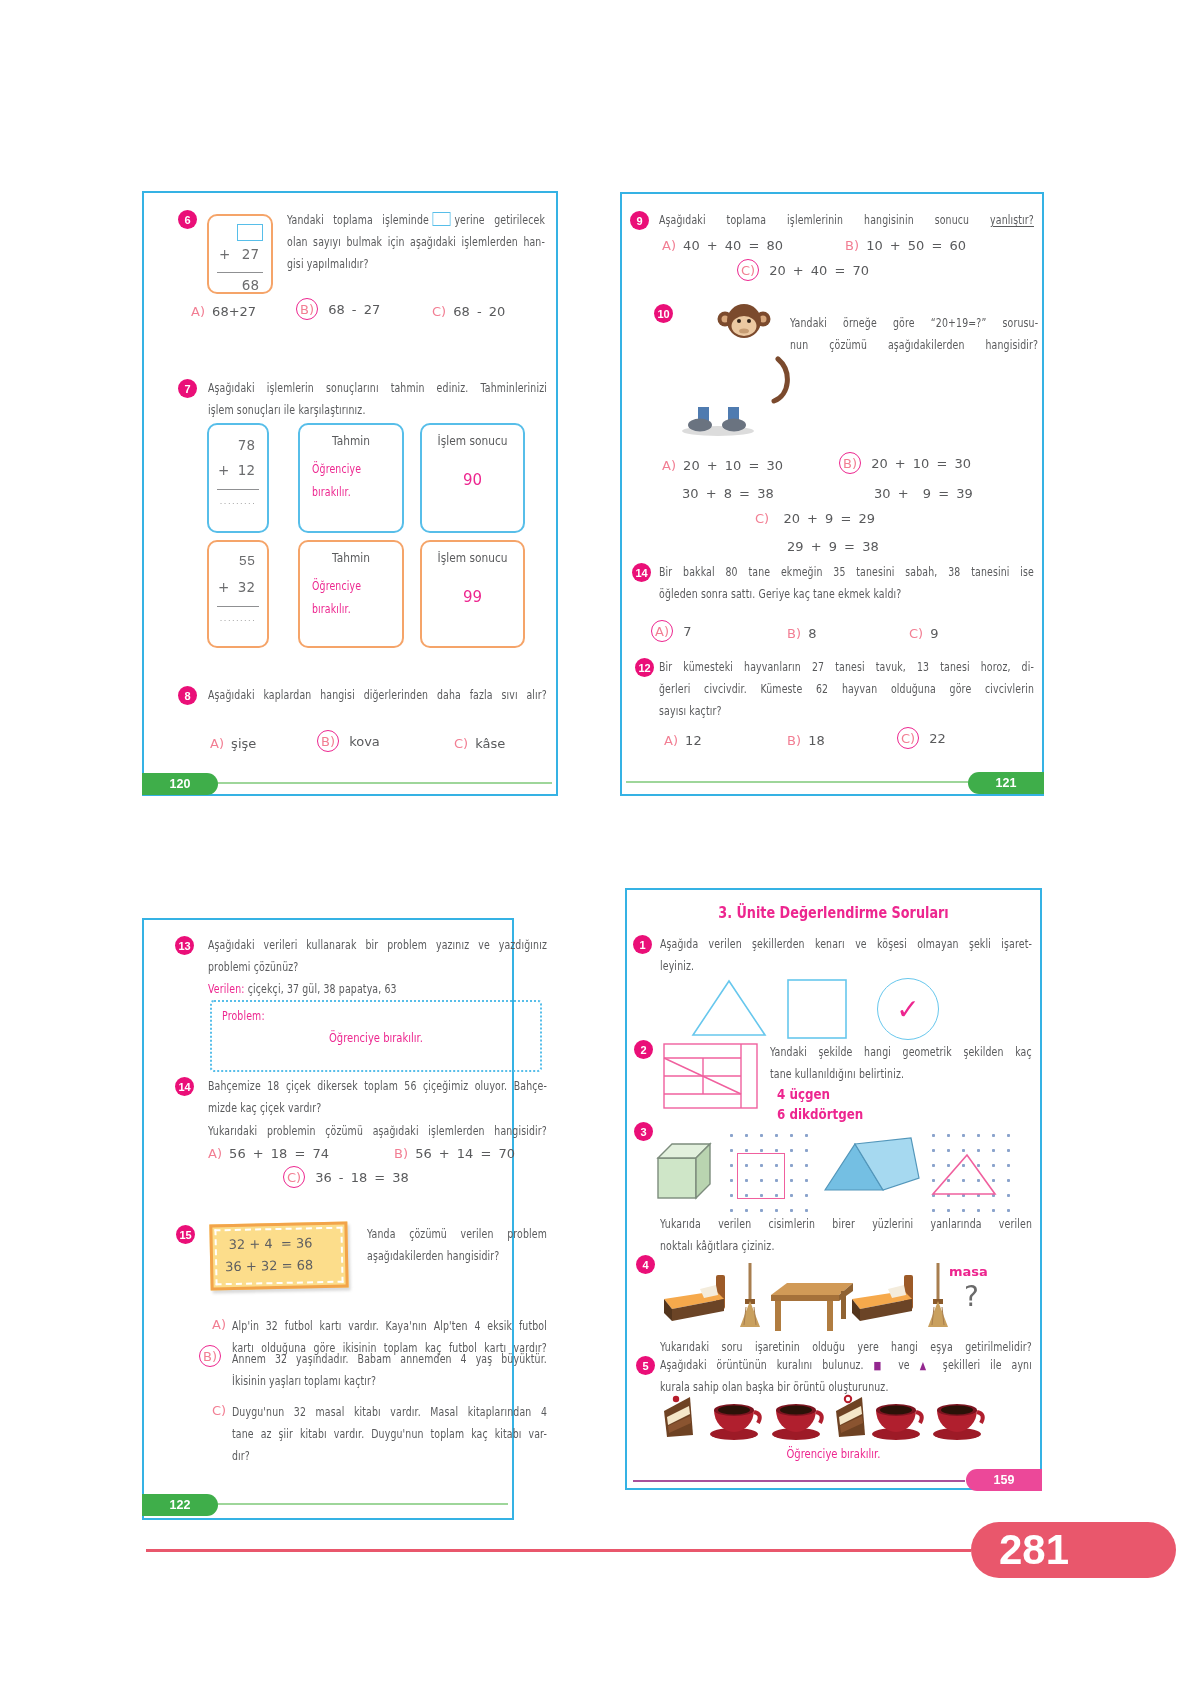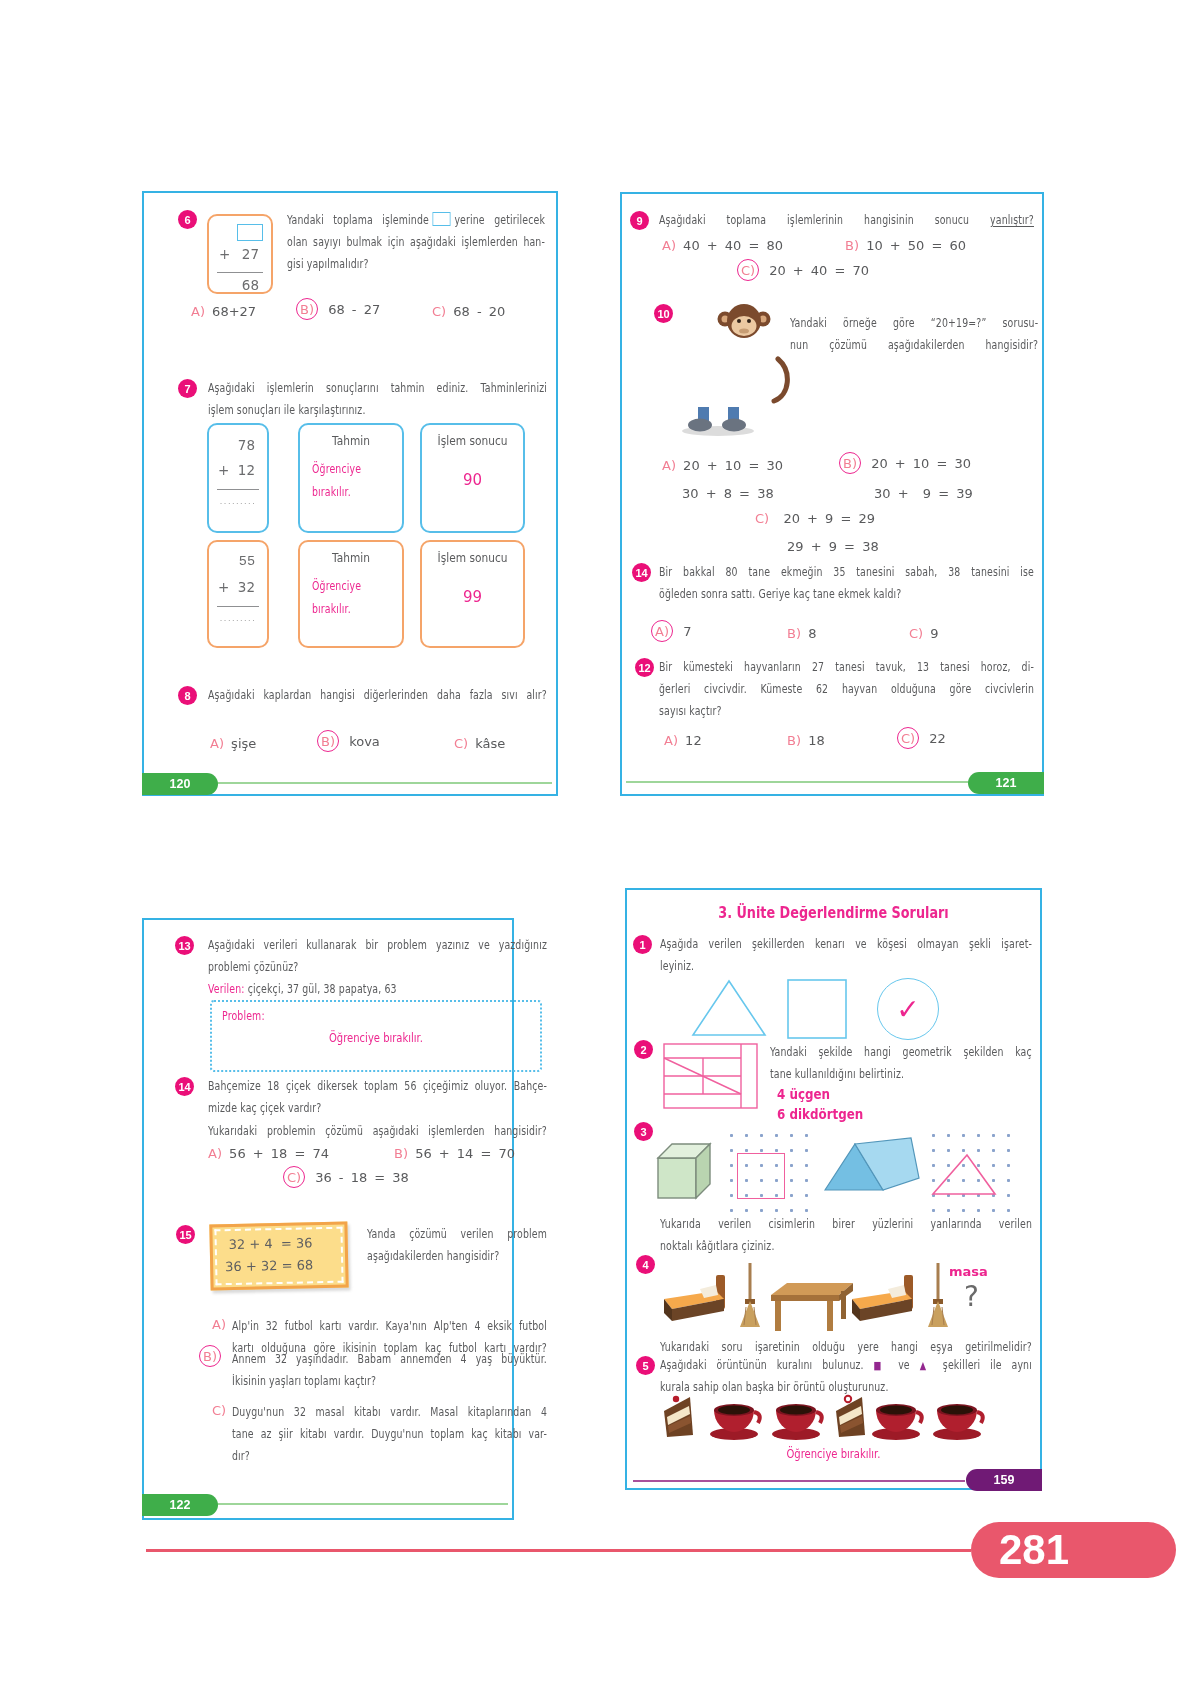--- a/index.html
+++ b/index.html
@@ -24,21 +24,21 @@
   .card.o { border:2px solid #f5a469; }
   .cnum { position:absolute; font-size:13.5px; color:#6b6c6e; white-space:pre; }
   .cline { position:absolute; left:8px; right:8px; border-top:1.5px solid #8f9092; }
   .cdots { position:absolute; left:0; right:0; text-align:center; font-size:8px; color:#9b9b9b; letter-spacing:1.5px; }
   .chead { position:absolute; left:0; right:0; top:8px; text-align:center; font-size:12.5px; color:#595a5c;
            transform:scaleX(.85); transform-origin:50% 0; }
   .pill { position:absolute; height:22px; color:#fff; font-weight:bold; font-size:12.5px;
           display:flex; align-items:center; justify-content:center;
           font-family:"Liberation Sans",sans-serif; box-sizing:border-box; }
   .pill.g { background:#3fae4a; }
-  .pill.p { background:#701a75; }
+  .pill.p { background:#ec4899; }
   .pill.l { left:-2px; width:76px; border-radius:0 12px 12px 0; }
   .pill.r { right:-2px; width:76px; border-radius:12px 0 0 12px; }
   .pline { position:absolute; height:2px; }
   .dots-grid { position:absolute; background-image:radial-gradient(circle, #8aa3cc 1.3px, rgba(255,255,255,0) 1.8px);
                background-size:15px 15px; background-position:3px 3px; }
   .ul { text-decoration:underline; text-underline-offset:2px; }
   .iblank { display:inline-block; width:22px; height:12px; border:1.5px solid #57bee9;
             vertical-align:-2px; margin:0 5px; }
   .note { position:absolute; background:#fcdd8b; border:3px solid #f2a44a; outline:2px dashed #fff;
           outline-offset:-7px; transform:rotate(-1.2deg); box-shadow:2px 3px 3px rgba(0,0,0,.15); box-sizing:border-box; }

